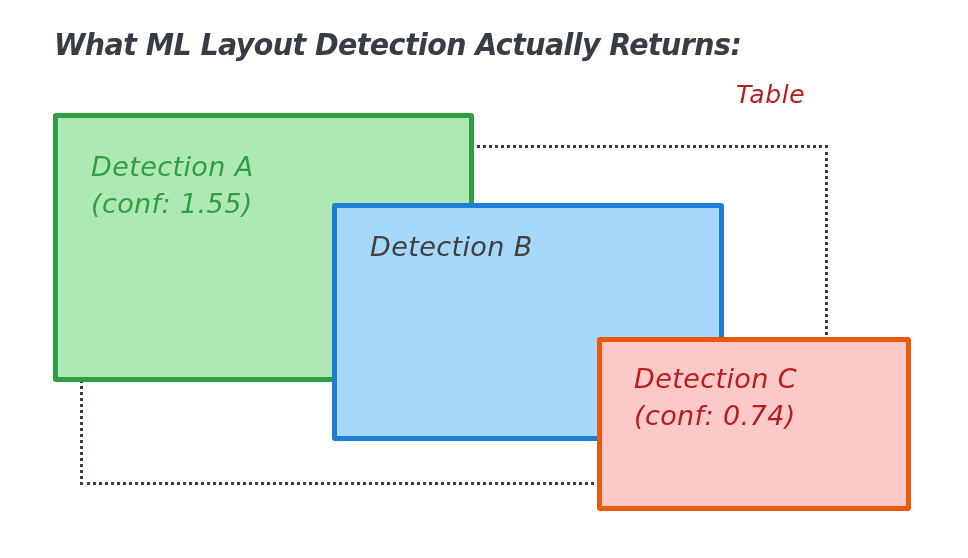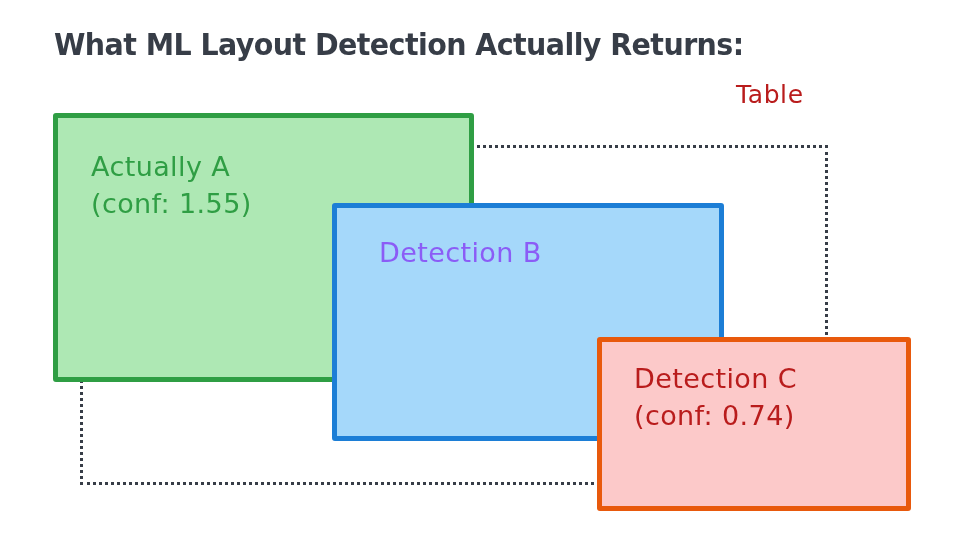--- a/index.html
+++ b/index.html
@@ -11,20 +11,21 @@
   body {
     font-family: "DejaVu Sans", sans-serif;
   }
 
   #canvas {
     position: relative;
     width: 968px;
     height: 558px;
     background: #ffffff;
     overflow: hidden;
+    font-style: italic;
   }
 
   
   #page-title {
     position: absolute;
     left: 54px;
     top: 27px;
     font-family: "DejaVu Sans", sans-serif;
     font-weight: 900;
     font-size: 30px;
@@ -98,25 +99,24 @@
     left: 332px;
     top: 203px;
     width: 392px;
     height: 238px;
     background: #a5d8fa;
     border-width: 5px;
     border-color: #1c7ed6;
     z-index: 3;
   }
   #det-b-label {
-    left: 379px;
+    left: 370px;
     top: 228px;
-    color: #8b5cf6;
+    color: #404040;
     z-index: 8;
-    margin-top: 6px;
   }
 
   
   #det-c {
     left: 597px;
     top: 337px;
     width: 314px;
     height: 174px;
     background: #fcc9c9;
     border-width: 5px;
@@ -135,21 +135,21 @@
 
 <div id="canvas">
 
   <div id="page-title">What ML Layout Detection Actually Returns:</div>
 
   <div id="gt-region"></div>
 
   <div id="gt-label">Table</div>
 
   <div id="det-a" class="det-box"></div>
-  <div id="det-a-label" class="det-label"><span class="l1">Actually A</span><span class="l2">(conf: 1.55)</span></div>
+  <div id="det-a-label" class="det-label"><span class="l1">Detection A</span><span class="l2">(conf: 1.55)</span></div>
 
   <div id="det-b" class="det-box"></div>
   <div id="det-b-label" class="det-label"><span class="l1">Detection B</span></div>
 
   <div id="det-c" class="det-box"></div>
   <div id="det-c-label" class="det-label"><span class="l1">Detection C</span><span class="l2">(conf: 0.74)</span></div>
 
 </div>
 
 </body></html>

